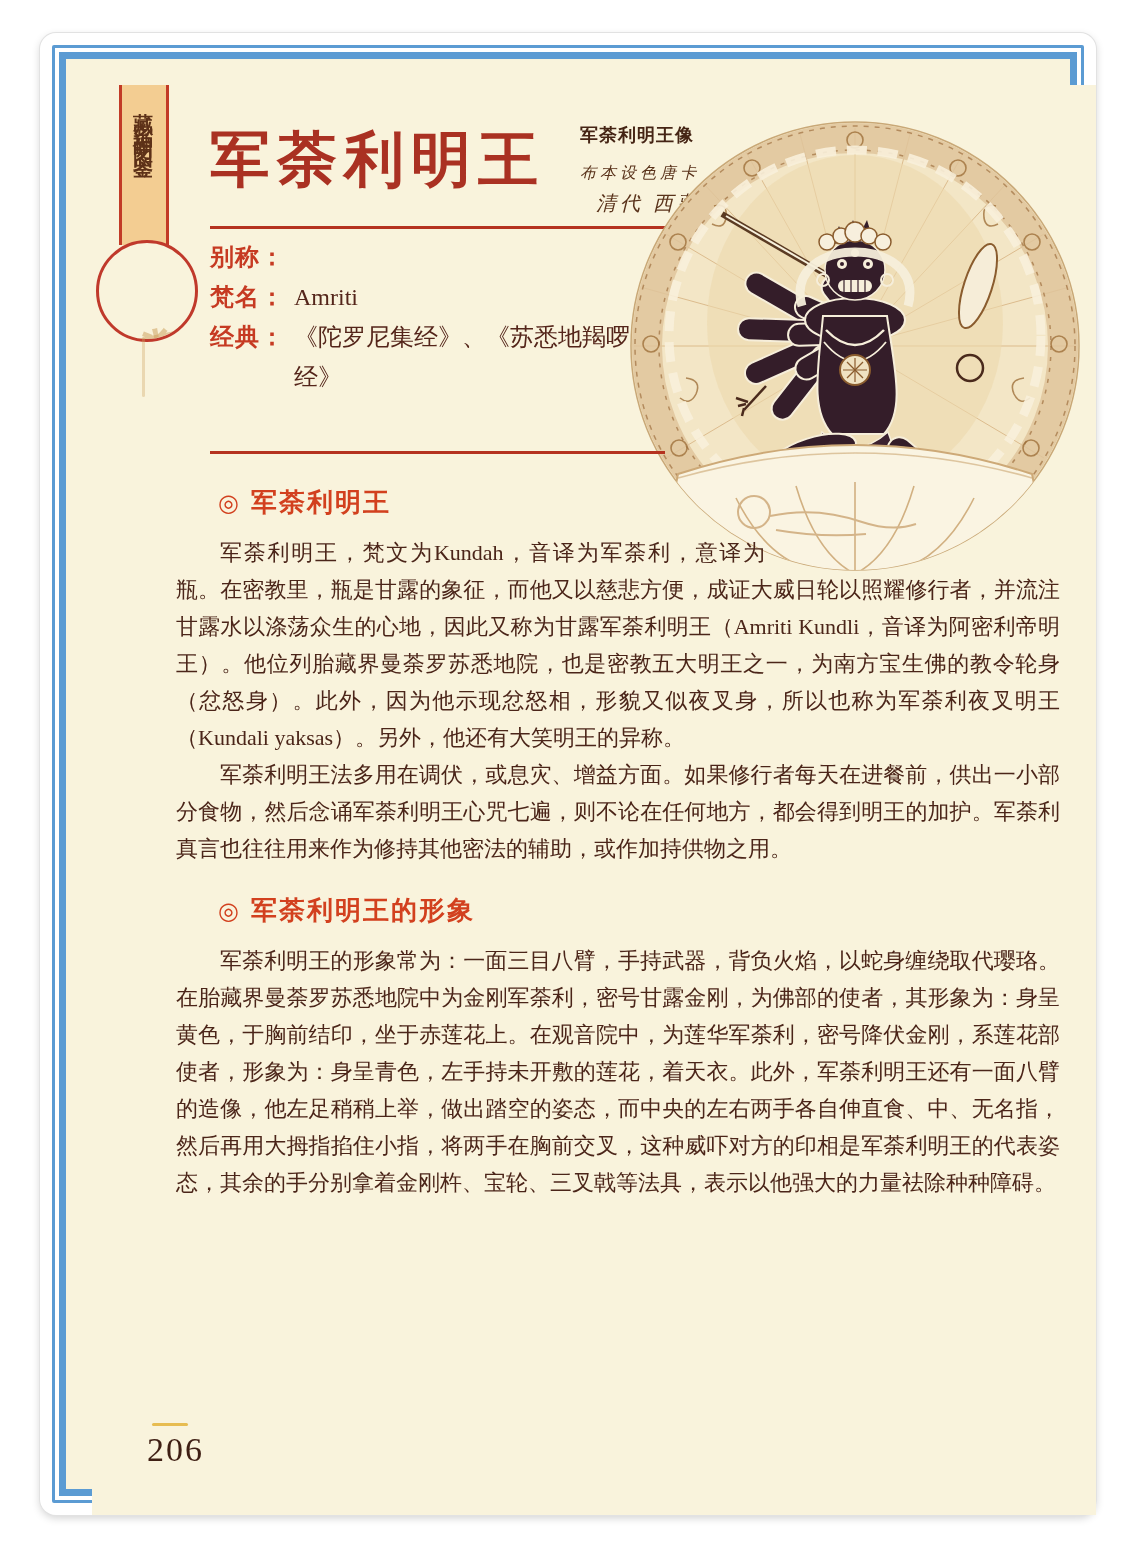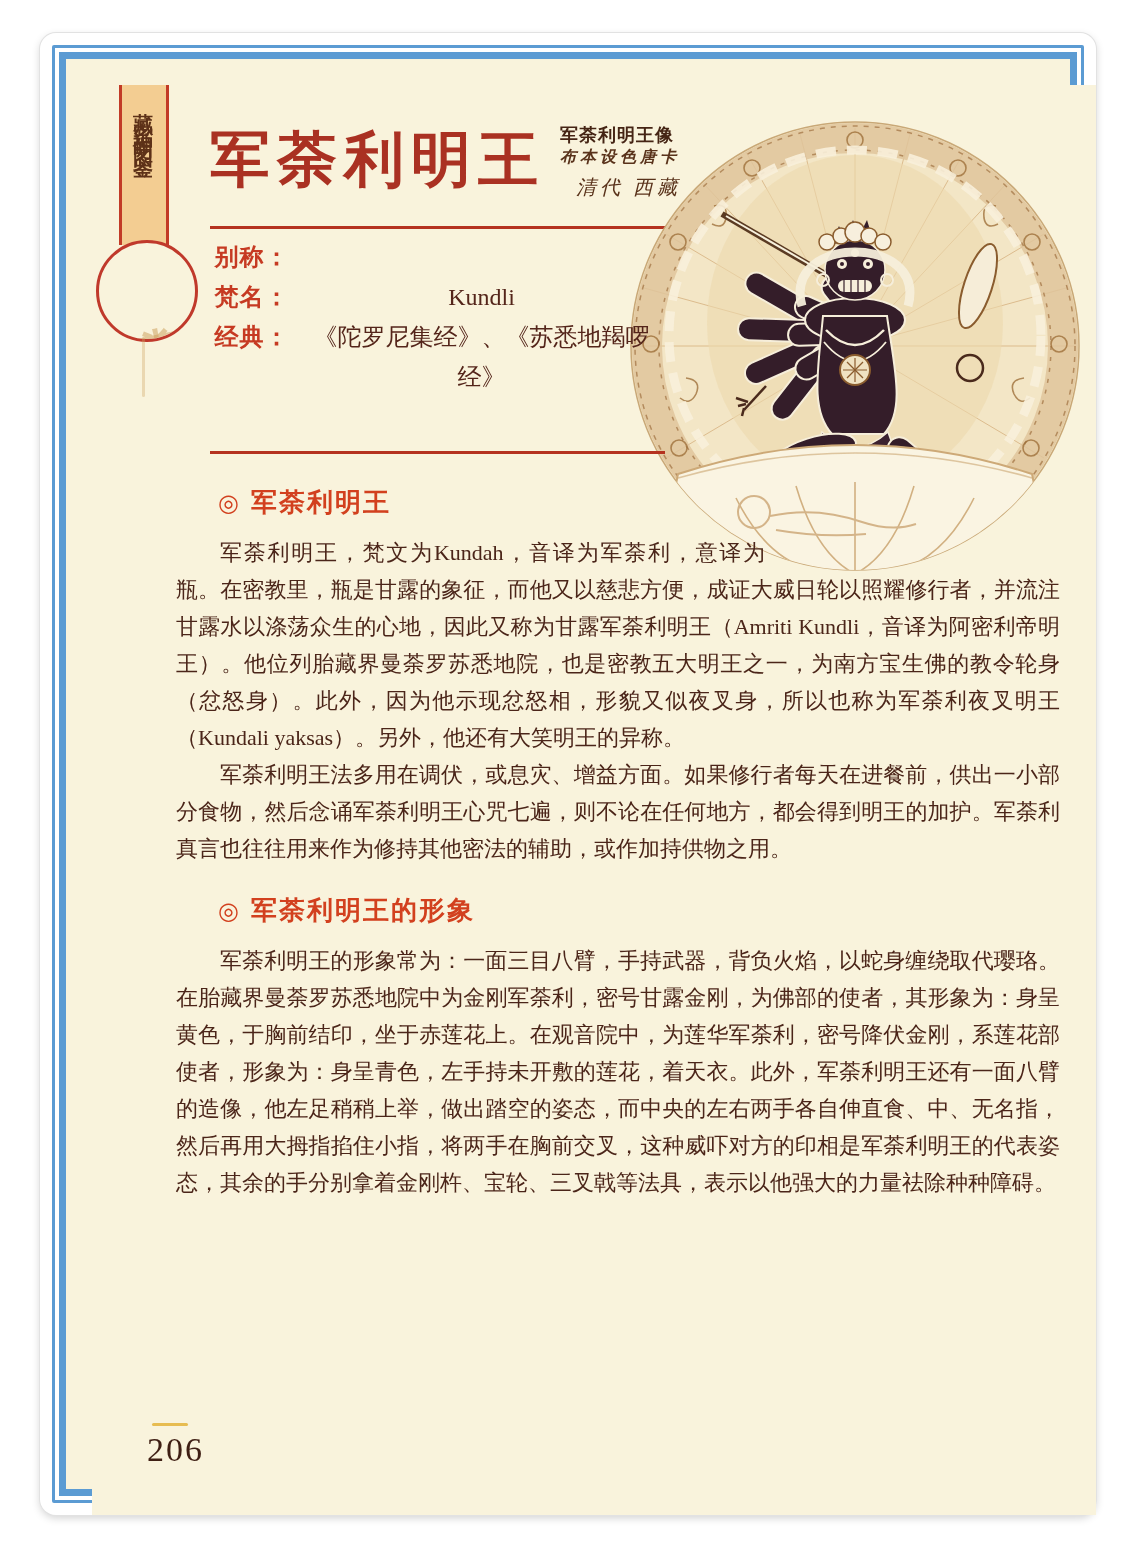--- a/index.html
+++ b/index.html
@@ -49,35 +49,35 @@
   }
   
   .title{
     position:absolute;left:118px;top:42px;
     font-size:60px;font-weight:bold;letter-spacing:7px;color:#aa3122;
     font-family:"Liberation Serif",serif;line-height:1.1;white-space:nowrap;
   }
   .rule{position:absolute;background:#b5321f;height:3px;}
   .rule-top{left:118px;top:141px;width:455px;}
   .rule-bottom{left:118px;top:366px;width:455px;}
-  .caption{position:absolute;left:468px;top:38px;width:200px;}
+  .caption{position:absolute;left:488px;top:38px;width:200px;}
   .caption .c1{
     font-family:"Liberation Sans",sans-serif;font-weight:bold;
     font-size:18px;color:#452414;letter-spacing:1px;
   }
   .caption .c2{
-    margin-top:0;font-size:16px;font-style:italic;color:#59321a;letter-spacing:4px;font-weight:bold;
+    margin-top:16px;font-size:16px;font-style:italic;color:#59321a;letter-spacing:4px;
   }
   .caption .c3{
     margin-top:6px;font-size:20px;font-style:italic;color:#59321a;
     letter-spacing:4px;padding-left:16px;
   }
   
   .info{position:absolute;left:118px;top:152px;width:465px;
-    font-family:"Liberation Sans",sans-serif;text-align:center;}
+    font-family:"Liberation Sans",sans-serif;}
   .info-row{display:flex;line-height:40px;font-size:24px;}
   .info-label{flex:0 0 84px;color:#c63a22;font-weight:bold;letter-spacing:1px;}
   .info-value{color:#54251a;width:375px;}
   .info-value.latin{font-family:"Liberation Serif",serif;}
   
   .text-col{position:absolute;left:84px;top:400px;width:884px;}
   .sec-heading{
     margin:0 0 14px 42px;font-family:"Liberation Sans",sans-serif;
     font-size:26px;font-weight:bold;color:#d2401e;letter-spacing:2px;line-height:34px;
   }
@@ -290,21 +290,21 @@
             </g>
           </g>
         </svg>
 
         <div class="info">
           <div class="info-row">
             <span class="info-label">别称：</span>
           </div>
           <div class="info-row">
             <span class="info-label">梵名：</span>
-            <span class="info-value latin">Kundli</span>
+            <span class="info-value latin">Amriti</span>
           </div>
           <div class="info-row">
             <span class="info-label">经典：</span>
             <span class="info-value">《陀罗尼集经》、《苏悉地羯啰经》</span>
           </div>
         </div>
         <div class="rule rule-bottom"></div>
 
         <div class="text-col">
           <h2 class="sec-heading"><span class="bullet">◎</span><span>军荼利明王</span></h2>

